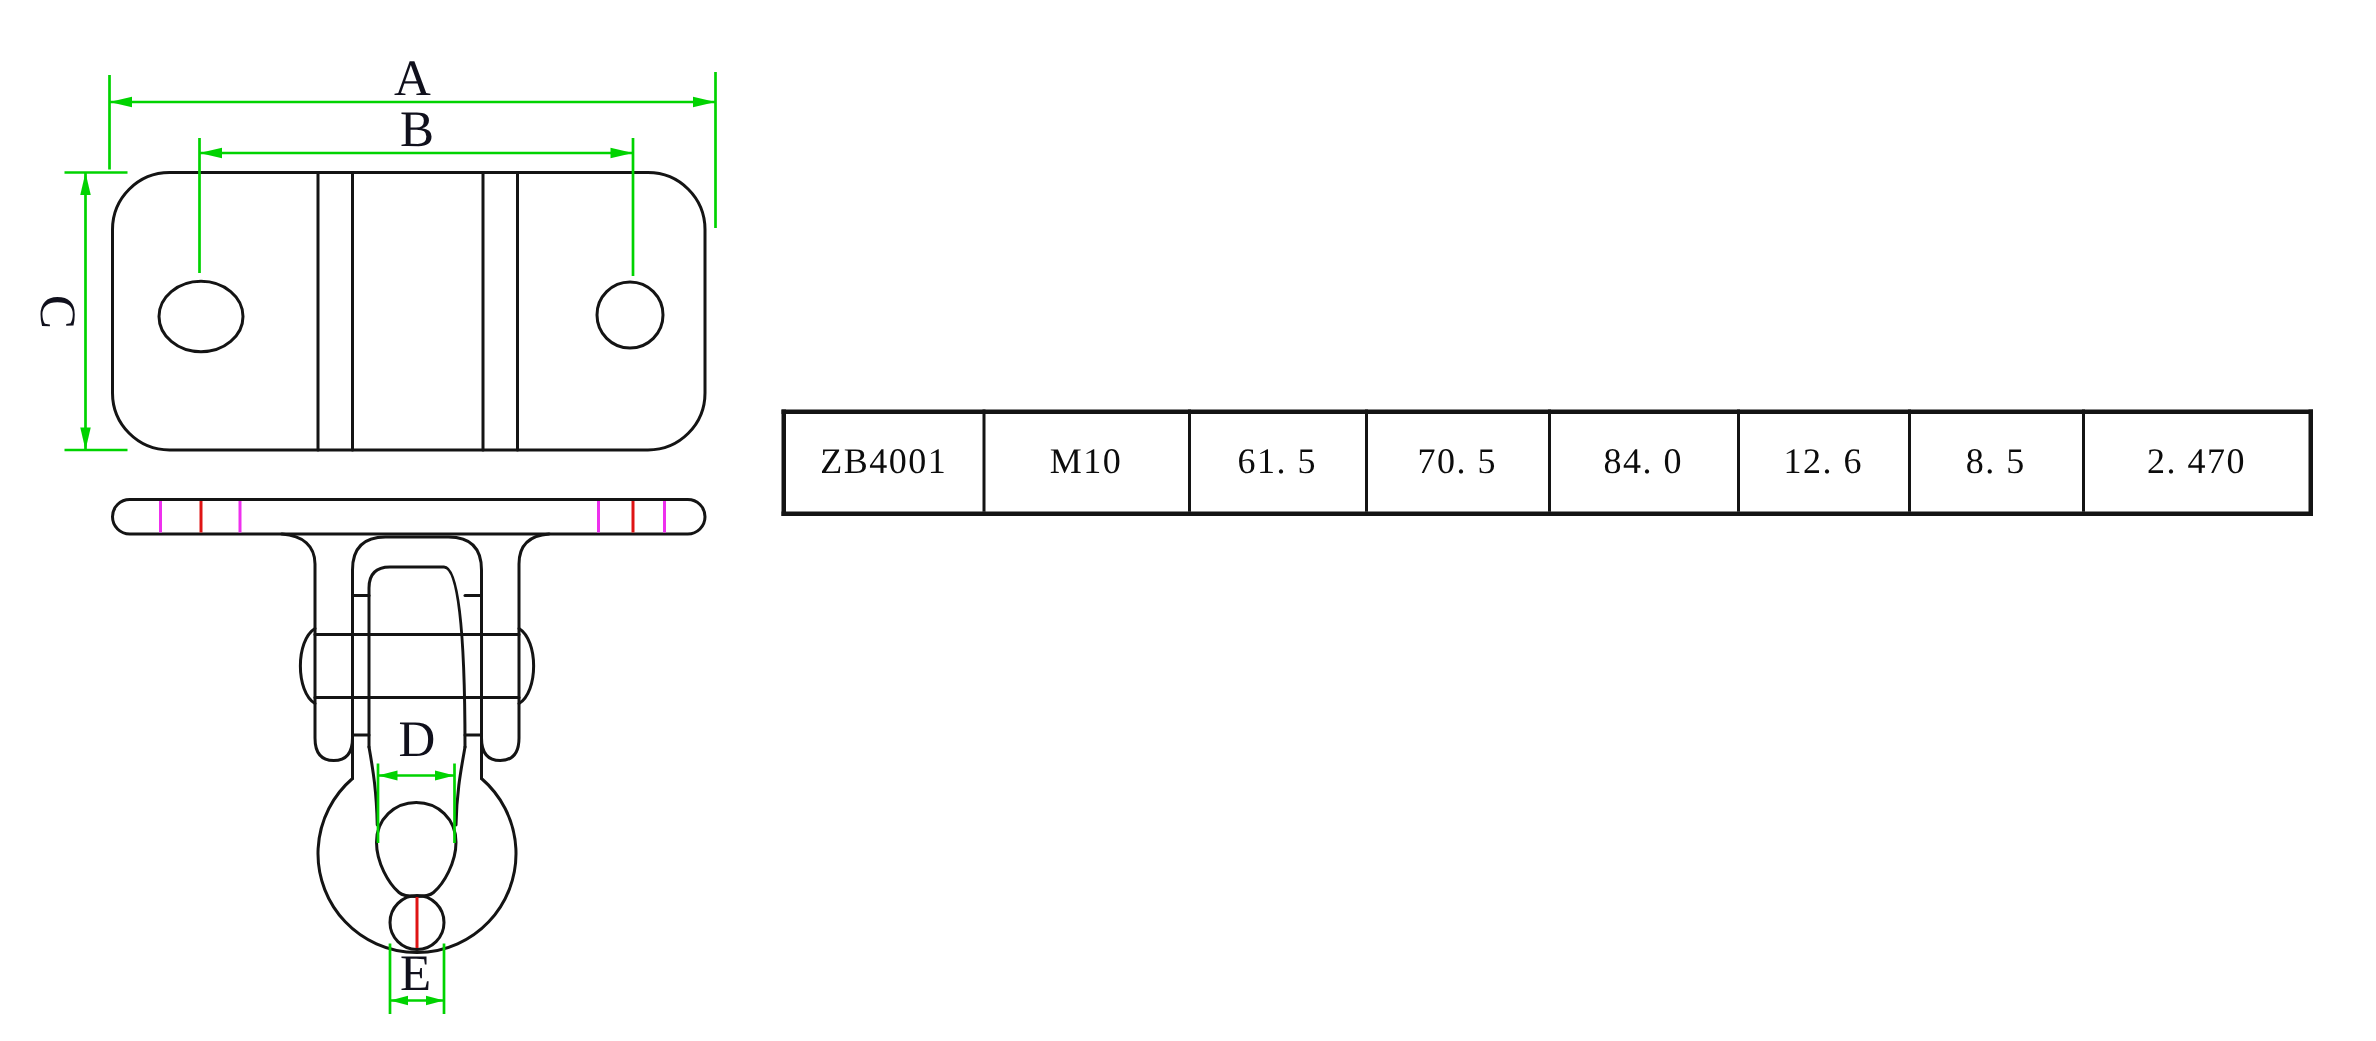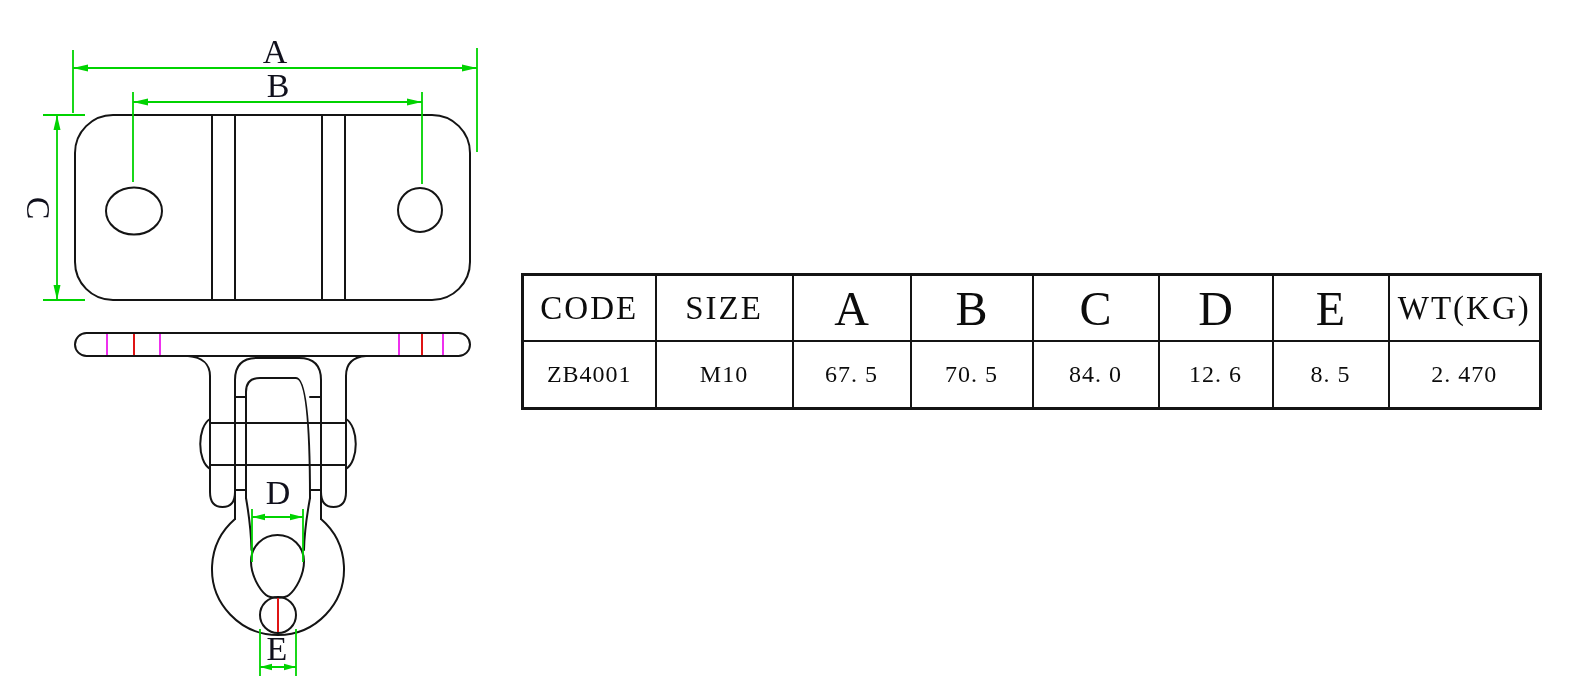--- a/index.html
+++ b/index.html
@@ -125,33 +125,23 @@
         <col style="width:137px">
         <col style="width:118px">
         <col style="width:122px">
       <col style="width:126px">
         <col style="width:114px">
         <col style="width:116px">
         <col style="width:152px">
     </colgroup>
     <tbody>
       <tr>
-        <td class="hdr">CODE</td>
-        <td class="hdr">SIZE</td>
-        <td class="hdr-big">A</td>
-        <td class="hdr-big">B</td>
-        <td class="hdr-big">C</td>
-        <td class="hdr-big">D</td>
-        <td class="hdr-big">E</td>
-        <td class="hdr">WT(KG)</td>
-      </tr>
-      <tr>
         <td class="val">ZB4001</td>
         <td class="val">M10</td>
-        <td class="val">67. 5</td>
+        <td class="val">61. 5</td>
         <td class="val">70. 5</td>
         <td class="val">84. 0</td>
         <td class="val">12. 6</td>
         <td class="val">8. 5</td>
         <td class="val">2. 470</td>
       </tr>
     </tbody>
   </table>
 
 </div>

